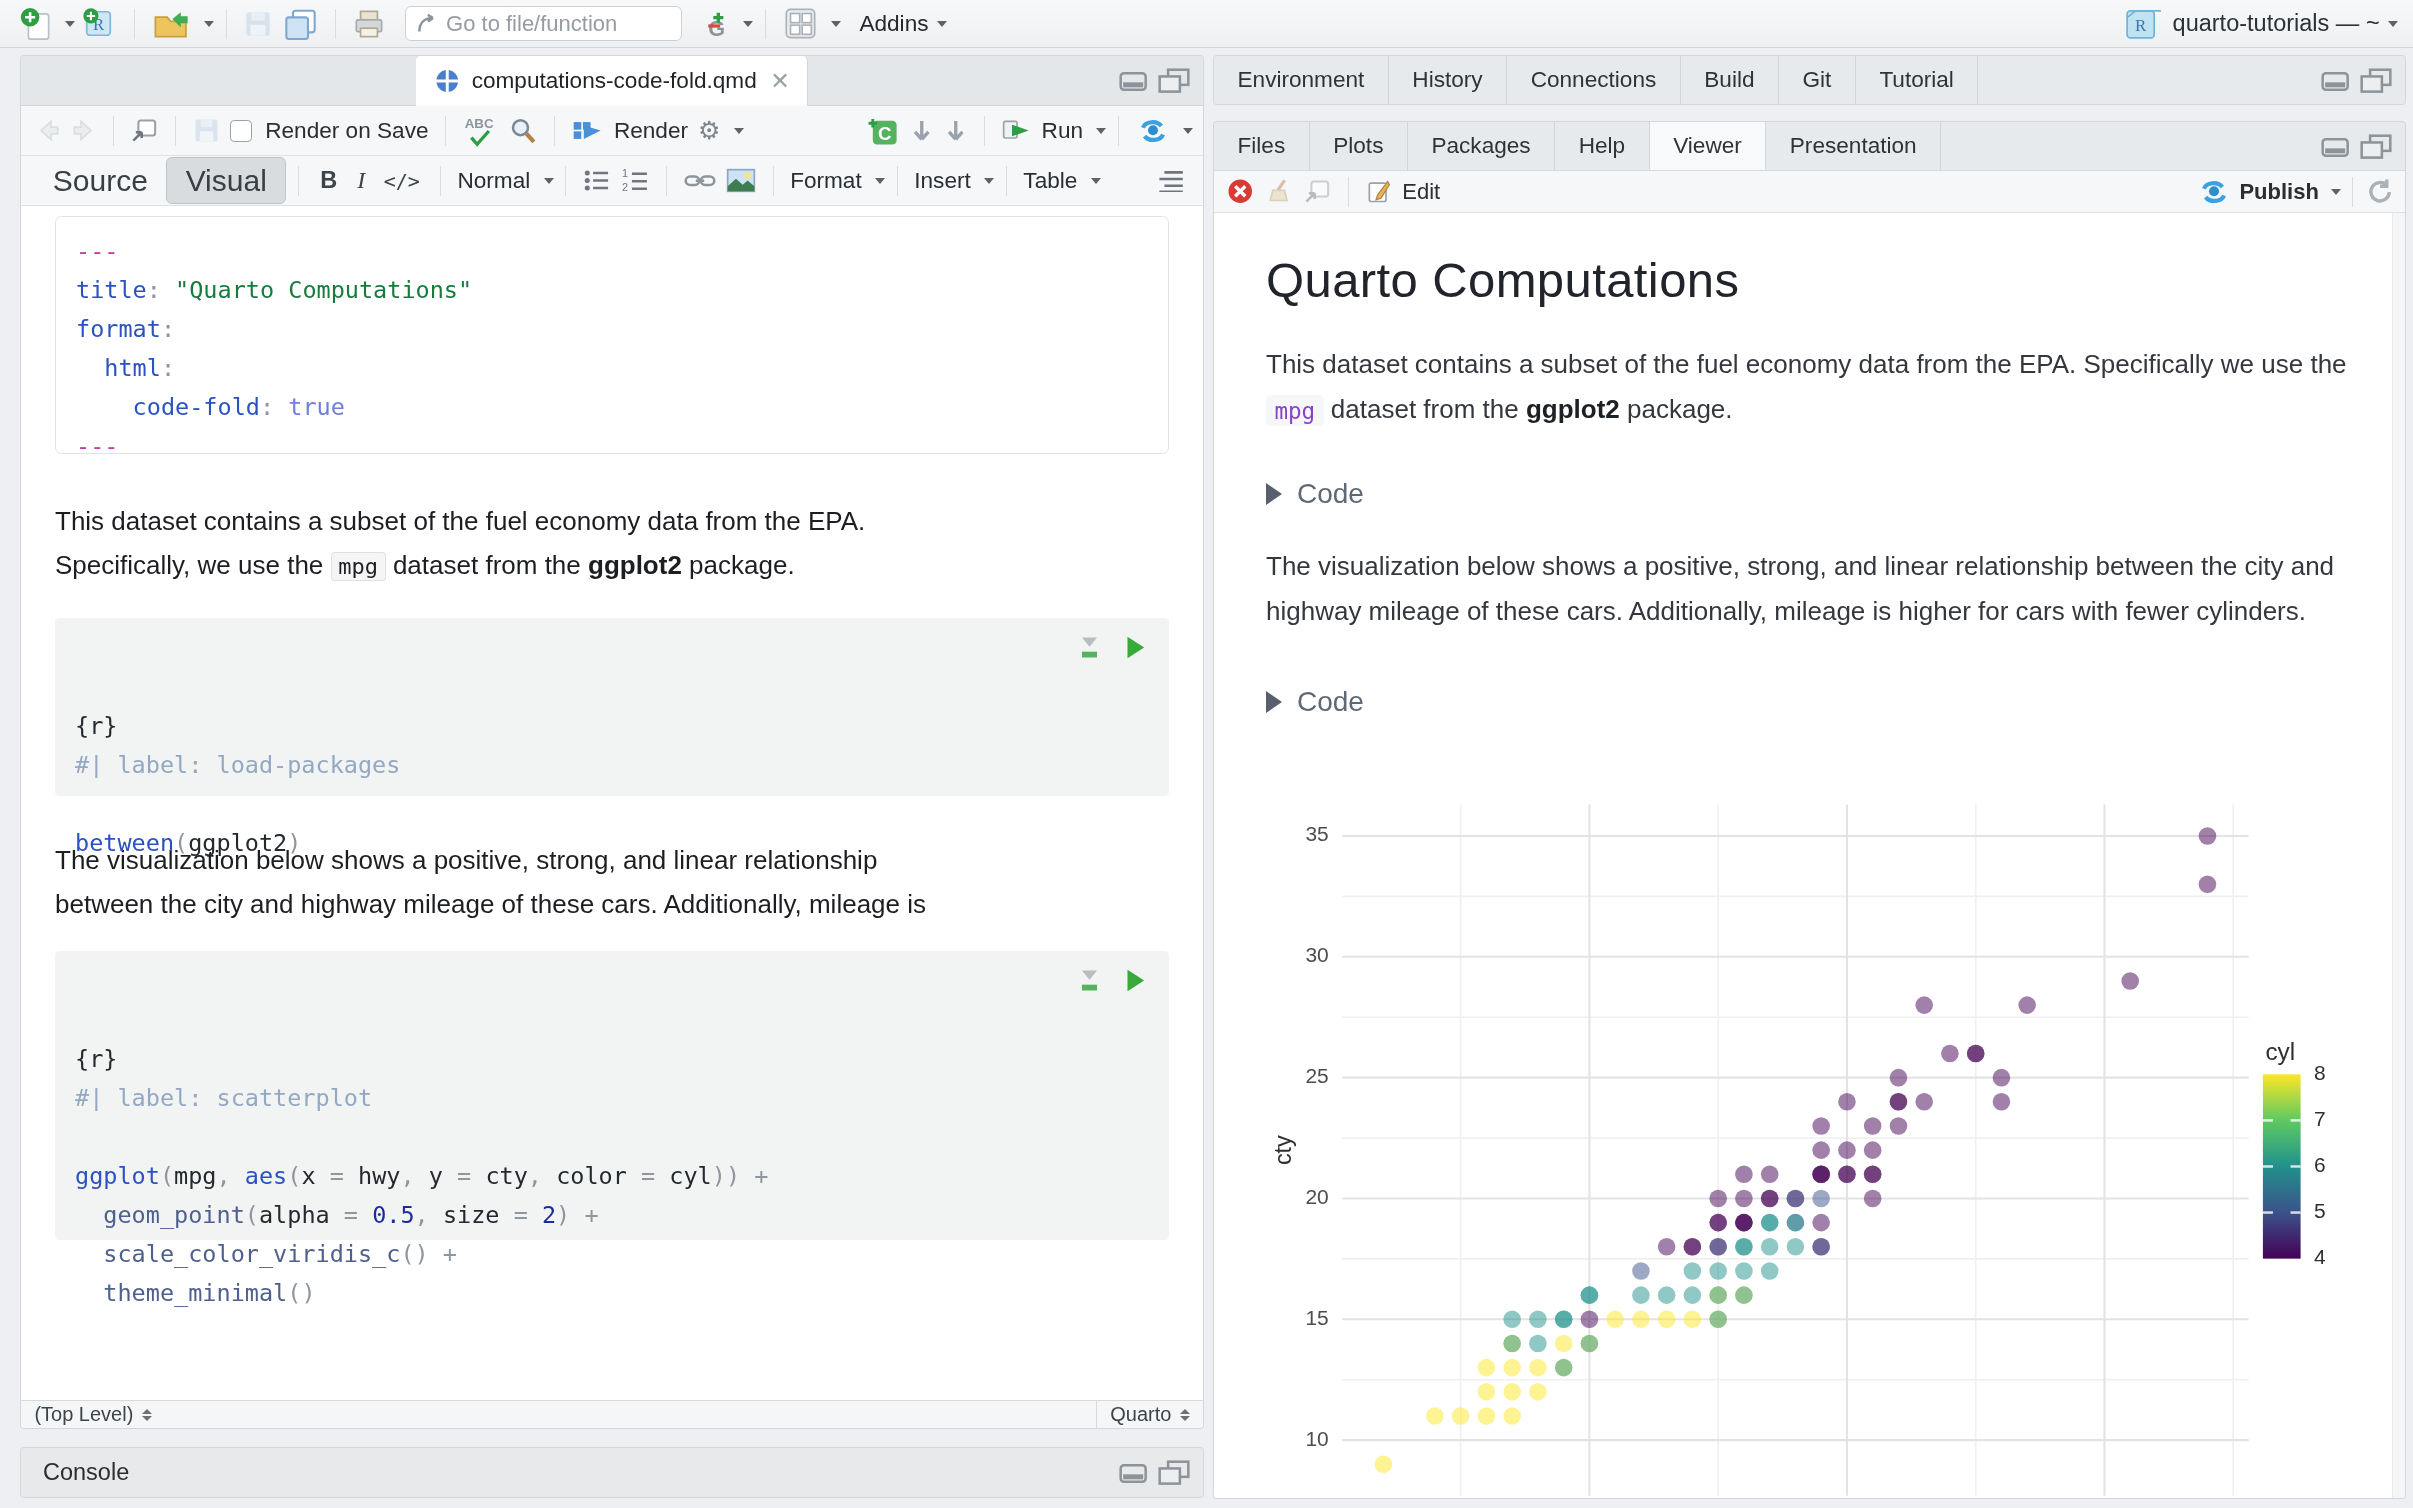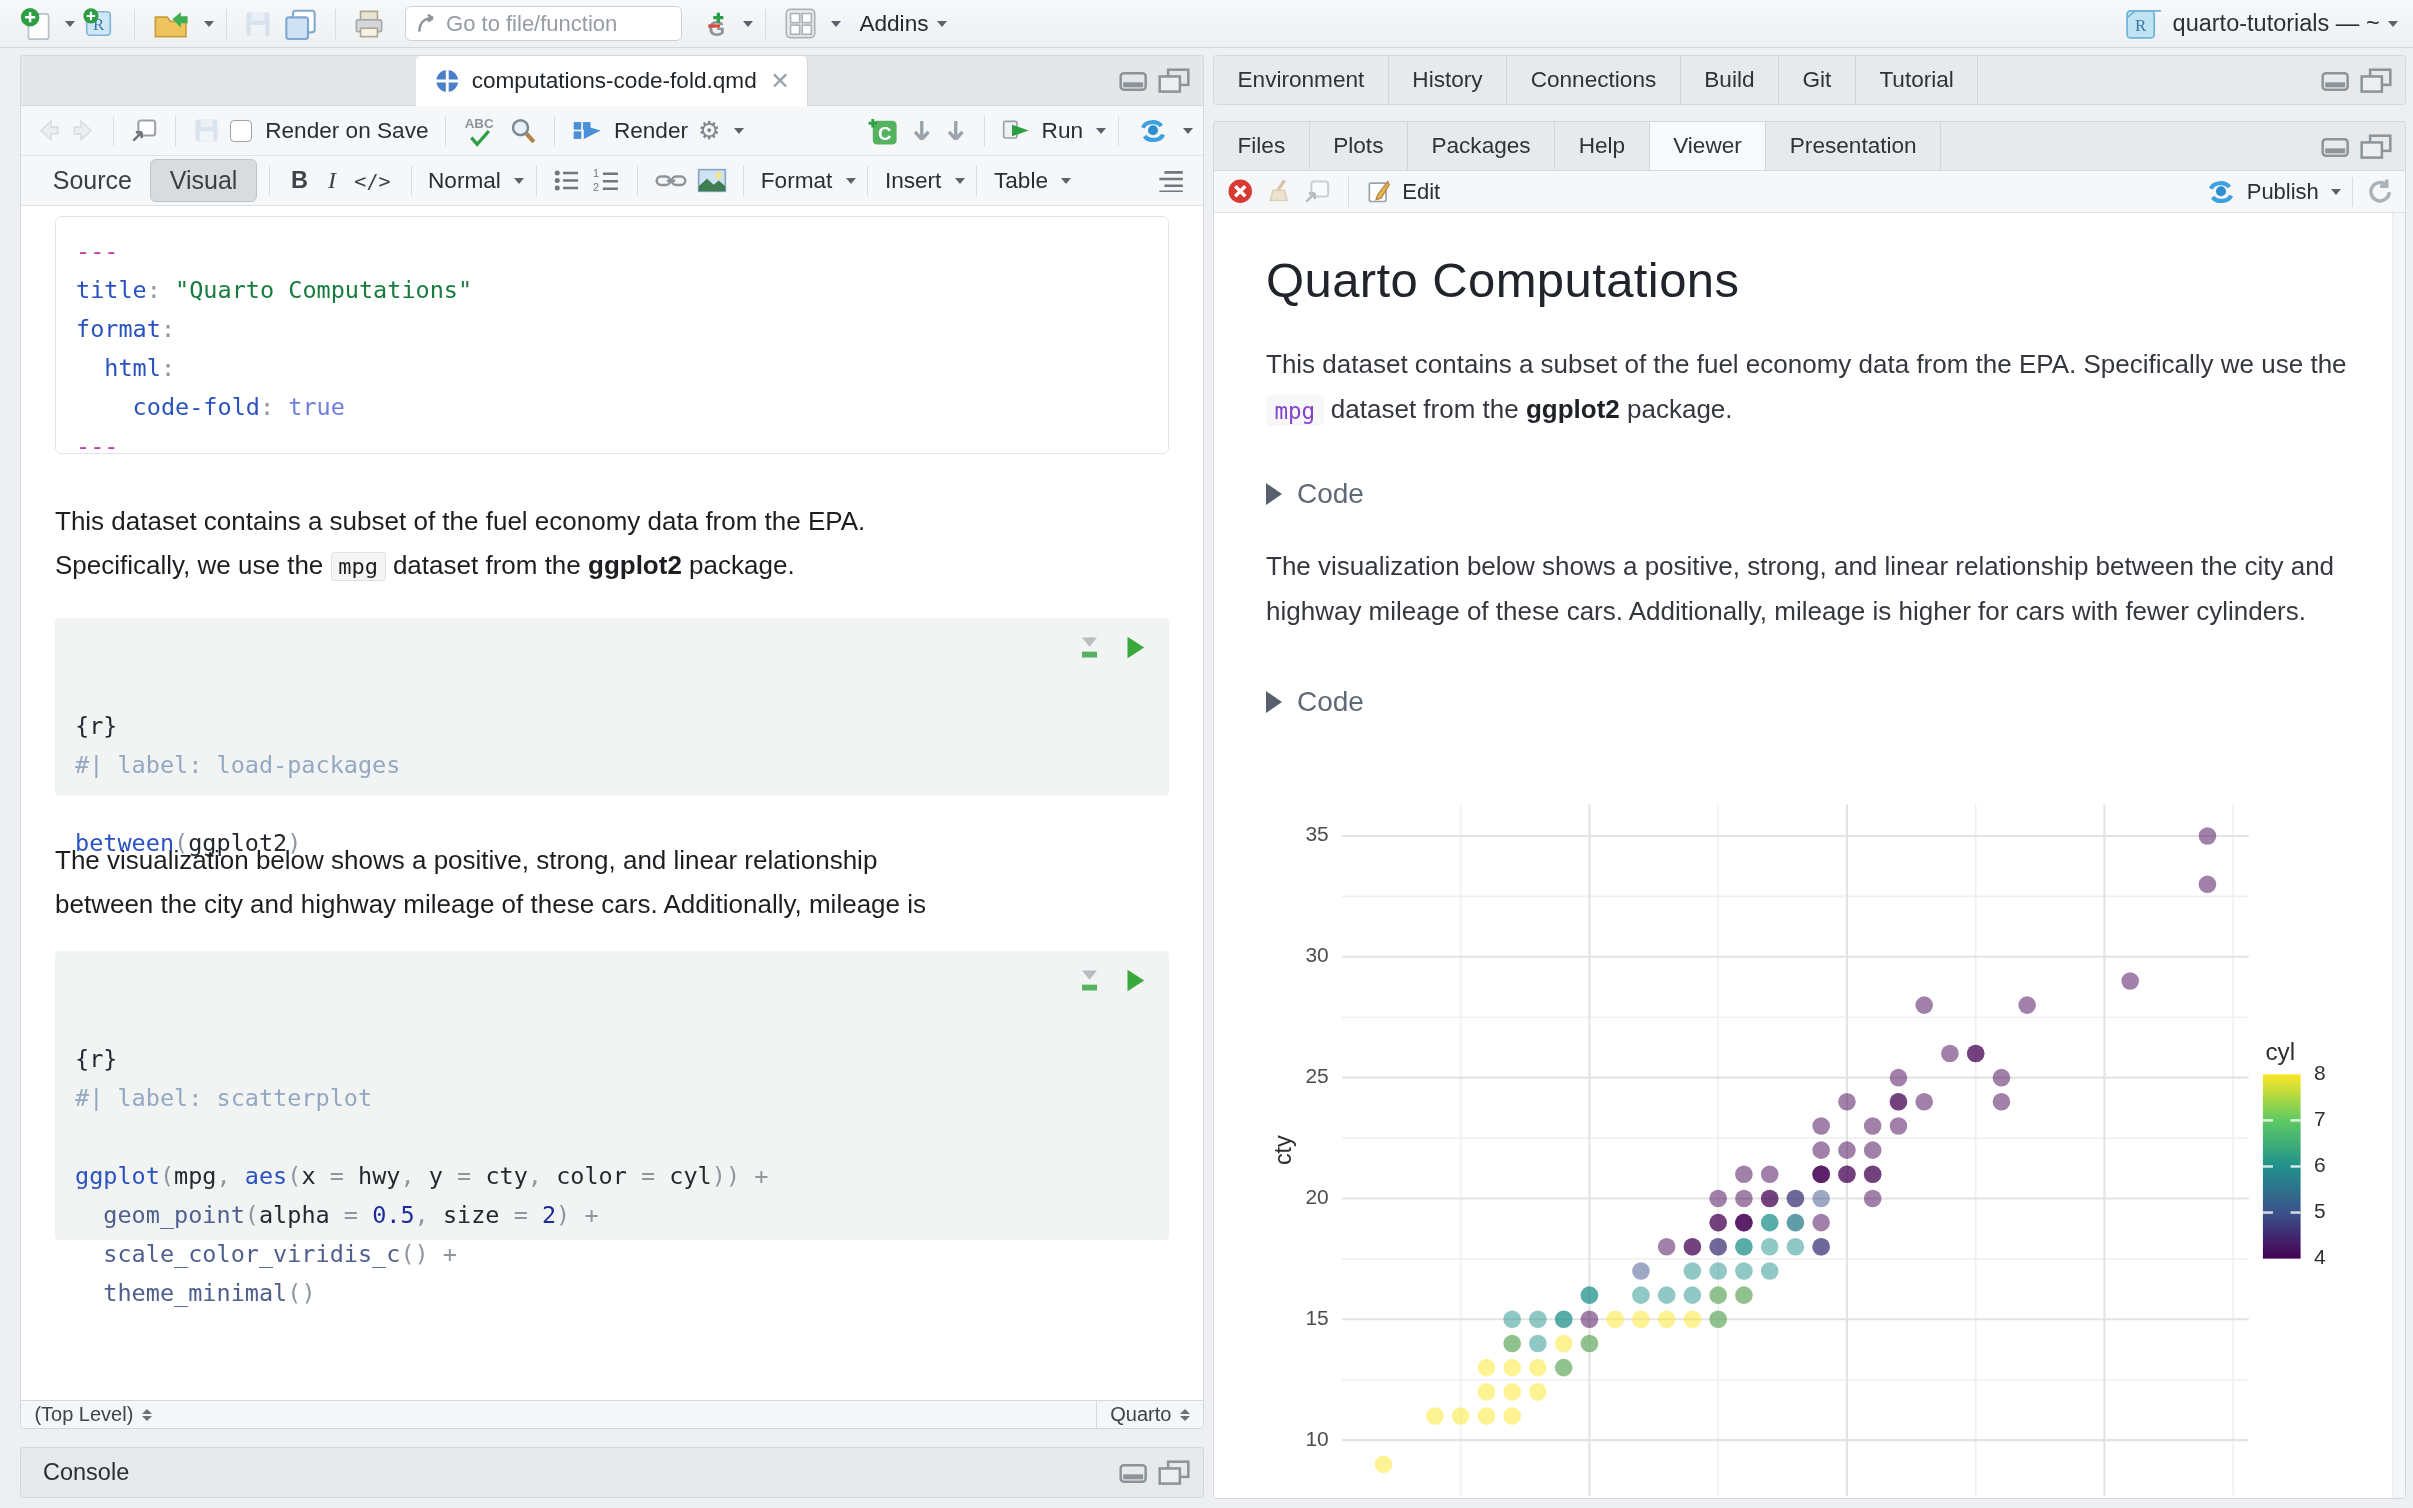--- a/index.html
+++ b/index.html
@@ -31,21 +31,21 @@
   #ed-tabbar { height:50px; background:#e4e7ea; border-bottom:0.8px solid #d2d6d9; position:relative; display:flex;justify-content:center; }
   #ed-tab { background:#fff; height:50px; display:flex; align-items:center; padding:0 17px;
     border-right:0.8px solid #d2d6d9; border-radius:5px 5px 0 0; font-size:22.6px; color:#1f2428; }
   #ed-tab .close { color:#9aa2a9; font-size:23.5px; margin-left:13.4px; }
   .winbtns { position:absolute; right:13.4px; top:11.7px; display:flex; gap:8.4px; }
   #ed-toolbar1 { height:50px; background:#f5f7f8; border-bottom:0.8px solid #dfe2e5; display:flex; align-items:center; padding:0 10px; }
   #ed-toolbar2 { height:50px; background:#f5f7f8; border-bottom:0.8px solid #dfe2e5; display:flex; align-items:center; padding:0 13.4px; }
   .tbtext { font-size:22.6px; color:#2a2e33; margin:0 5px; }
   .disabled { opacity:.45; }
   #rf-check { width:22px; height:22px; border:1.7px solid #9aa1a8; border-radius:4.2px; background:#fff; margin:0 8.4px 0 5px; }
-  .seg { font-size:25px; color:#3a3f45; padding:5.9px 18.4px; border-radius:5.9px; }
+  .seg { font-size:30px; color:#3a3f45; padding:5.9px 18.4px; border-radius:5.9px; }
   .seg.active { background:#d9dcdf; border:0.8px solid #bfc4c8; }
   .fmt-b { font-weight:bold; font-size:23.5px; color:#3c434a; margin:0 10px; }
   .fmt-i { font-style:italic; font-family:"Liberation Serif",serif; font-size:24px; color:#3c434a; margin:0 10px; }
   .fmt-code { font-size:20px; color:#3c434a; margin:0 8.4px; font-family:"DejaVu Sans Mono",monospace; }
 
   #ed-content { background:#fff; height:1194px; padding:0 34px; overflow:hidden; position:relative; }
   .prose { font-size:26px; line-height:44px; color:#1c1e21; }
   .prose b { font-weight:bold; }
   .icode-ed { font-family:"DejaVu Sans Mono",monospace; font-size:22px; background:#f5f5f5;
     border:0.8px solid #e0e0e0; border-radius:3.4px; padding:0.8px 6.7px; }
@@ -79,21 +79,21 @@
   .tabstrip { display:flex; height:100%; }
   .tabstrip .tab { font-size:22.6px; color:#2e3338; display:flex; align-items:center; padding:0 23.5px;
     border-right:0.8px solid #d2d6d9; }
   .tabstrip .tab.active { background:#f7f9fa; }
   #rb-pane { left:1213px; top:121px; width:1193px; height:1378px; background:#e7eaec; }
   #rb-tabs { height:49px; position:relative; border-bottom:0.8px solid #d8dbde; }
   #rb-toolbar { height:42px; background:#f5f7f8; border-bottom:0.8px solid #dfe2e5;
     display:flex; align-items:center; padding:0 11.7px; }
   #rb-toolbar .edit-lbl { font-size:22px; color:#2a2e33; margin-left:6.7px; }
   #rb-toolbar .publish-lbl { font-size:22px; color:#2a2e33; margin:0 3.4px 0 8.4px; }
-  #rb-toolbar .right { margin-left:auto; display:flex; align-items:center; }
+  #rb-toolbar .right { margin-left:auto; display:flex; align-items:center;font-weight:bold; }
   #view-content { background:#fff; height:1287px; position:relative; padding:0 0 0 52px; overflow:hidden; }
   #scroll-gutter { position:absolute; right:0; top:0; width:13.4px; height:100%; background:#f4f5f6; border-left:0.8px solid #e8eaec; }
 
   
   #doc-title { margin-top:39px; font-size:49px; font-weight:500; color:#21252b; letter-spacing:0.4px; }
   .doc-para { margin-top:34px; font-size:26px; line-height:45px; color:#34383e; max-width:1081px; }
   .doc-para b { font-weight:bold; color:#1d2024; }
   .icode-doc { font-family:"DejaVu Sans Mono",monospace; font-size:22.6px; color:#8744c8;
     background:#f6f7f8; border-radius:5px; padding:2.5px 8.4px; }
   .code-fold { margin-top:45px; display:flex; align-items:center; color:#5f6a76; font-size:28px; }

